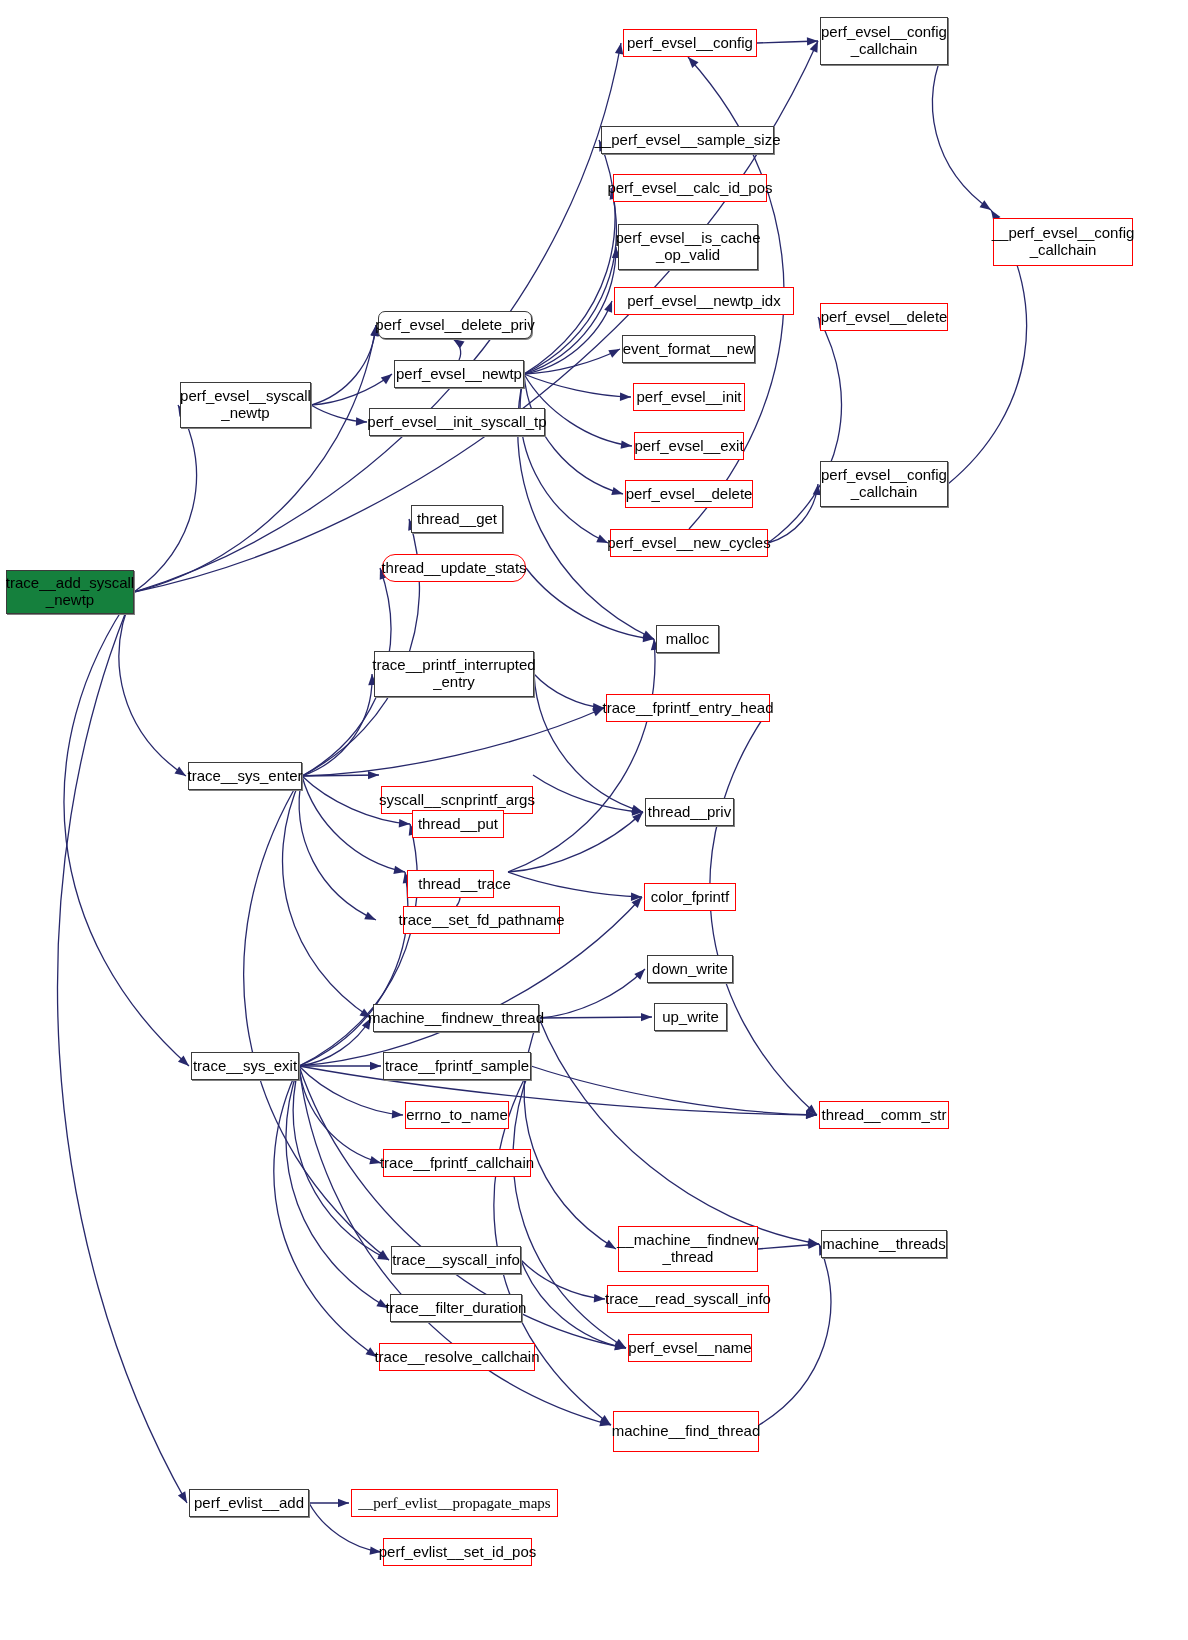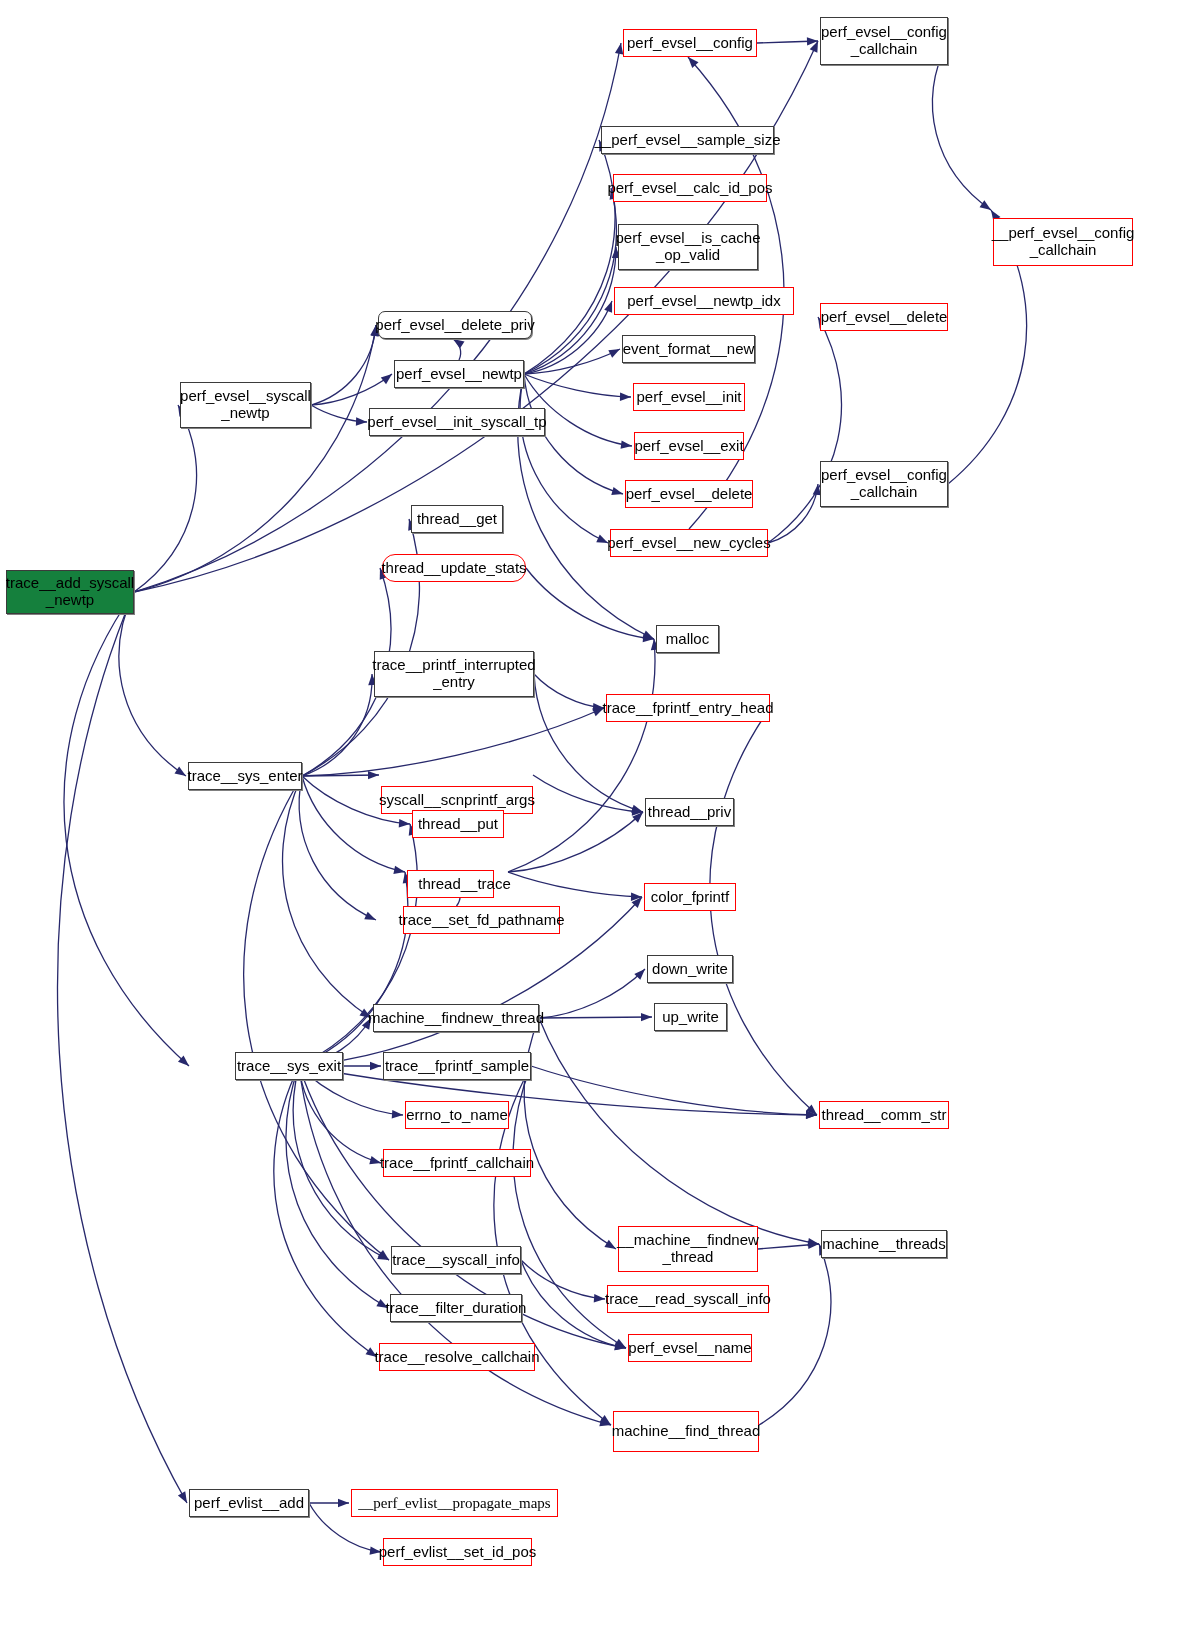--- a/index.html
+++ b/index.html
@@ -199,21 +199,21 @@
     <div class="node n-black" style="left: 188px; top: 762px; width: 114px; height: 28px;">trace__sys_enter</div>
     <div class="node n-red" style="left: 381px; top: 786px; width: 152px; height: 28px;">syscall__scnprintf_args</div>
     <div class="node n-black" style="left: 645px; top: 798px; width: 89px; height: 28px;">thread__priv</div>
     <div class="node n-red" style="left: 412px; top: 810px; width: 92px; height: 28px;">thread__put</div>
     <div class="node n-red" style="left: 407px; top: 870px; width: 87px; height: 28px; padding-left: 28px;">thread__trace</div>
     <div class="node n-red" style="left: 644px; top: 883px; width: 92px; height: 28px;">color_fprintf</div>
     <div class="node n-red" style="left: 378px; top: 906px; width: 157px; height: 28px; margin-left: 25px;">trace__set_fd_pathname</div>
     <div class="node n-black" style="left: 647px; top: 955px; width: 86px; height: 28px;">down_write</div>
     <div class="node n-black" style="left: 373px; top: 1004px; width: 166px; height: 28px;">machine__findnew_thread</div>
     <div class="node n-black" style="left: 654px; top: 1003px; width: 73px; height: 28px;">up_write</div>
-    <div class="node n-black" style="left: 191px; top: 1052px; width: 108px; height: 28px; margin-left: 44px;">trace__sys_exit</div>
+    <div class="node n-black" style="left: 191px; top: 1052px; width: 108px; height: 28px;">trace__sys_exit</div>
     <div class="node n-black" style="left: 383px; top: 1052px; width: 148px; height: 28px;">trace__fprintf_sample</div>
     <div class="node n-red" style="left: 405px; top: 1101px; width: 104px; height: 28px;">errno_to_name</div>
     <div class="node n-red" style="left: 819px; top: 1101px; width: 130px; height: 28px;">thread__comm_str</div>
     <div class="node n-red" style="left: 383px; top: 1149px; width: 148px; height: 28px;">trace__fprintf_callchain</div>
     <div class="node n-red" style="left: 618px; top: 1226px; width: 140px; height: 46px;">__machine__findnew
 _thread</div>
     <div class="node n-black" style="left: 821px; top: 1230px; width: 126px; height: 28px;">machine__threads</div>
     <div class="node n-black" style="left: 391px; top: 1246px; width: 130px; height: 28px;">trace__syscall_info</div>
     <div class="node n-red" style="left: 607px; top: 1285px; width: 162px; height: 28px;">trace__read_syscall_info</div>
     <div class="node n-black" style="left: 390px; top: 1294px; width: 132px; height: 28px;">trace__filter_duration</div>

